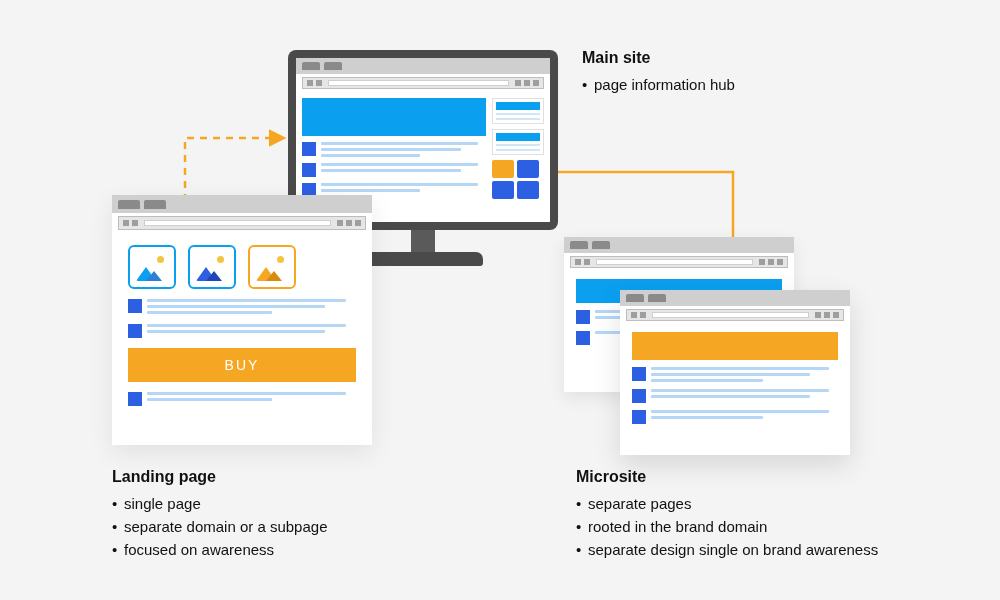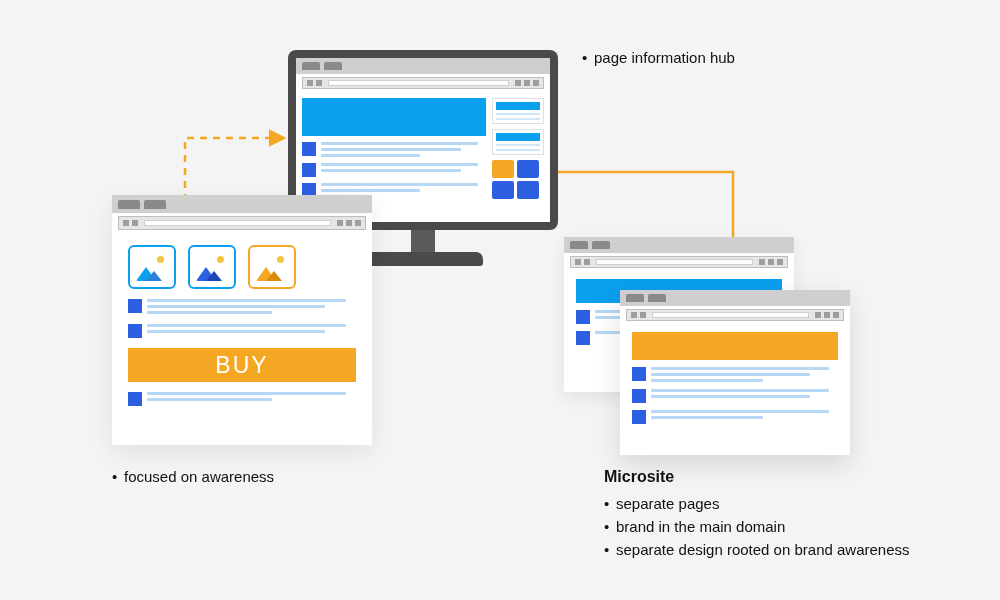--- a/index.html
+++ b/index.html
@@ -47,40 +47,40 @@
   .pic{width:32px;height:28px;position:relative;overflow:hidden;border-radius:2px;}
   .pic .sun{position:absolute;top:3px;right:4px;width:7px;height:7px;background:#f5c542;border-radius:50%;}
   .pic .m1{position:absolute;bottom:0;left:0;width:0;height:0;border-left:10px solid transparent;border-right:10px solid transparent;}
   .pic .m2{position:absolute;bottom:0;left:10px;width:0;height:0;border-left:8px solid transparent;border-right:8px solid transparent;}
   .thumb.blue .m1{border-bottom:14px solid #0b9ff0;}
   .thumb.blue .m2{border-bottom:10px solid #2d7fd6;}
   .thumb.bluedark .m1{border-bottom:14px solid #2d5fe3;}
   .thumb.bluedark .m2{border-bottom:10px solid #1e46b8;}
   .thumb.orange .m1{border-bottom:14px solid #f5a623;}
   .thumb.orange .m2{border-bottom:10px solid #d88a0a;}
-  .buy{height:34px;background:#f5a623;color:#fff;display:flex;align-items:center;justify-content:center;font-size:23px;letter-spacing:2px;font-weight:400;}
+  .buy{height:34px;background:#f5a623;color:#fff;display:flex;align-items:center;justify-content:center;font-size:14px;letter-spacing:2px;font-weight:400;}
 
   
   .micro-a{position:absolute;left:564px;top:237px;width:230px;height:155px;background:#fff;box-shadow:0 6px 16px rgba(0,0,0,.08);display:flex;flex-direction:column;}
   .micro-b{position:absolute;left:620px;top:290px;width:230px;height:165px;background:#fff;box-shadow:0 10px 26px rgba(0,0,0,.12);display:flex;flex-direction:column;}
   .mcontent{flex:1;padding:8px 12px;display:flex;flex-direction:column;gap:7px;}
   .mhero{height:24px;}
   .micro-a .mhero{background:#0b9ff0;}
   .micro-b .mhero{height:28px;background:#f5a623;}
 
   
   .txt{position:absolute;font-size:15px;line-height:1.55;}
   .txt .title{font-weight:700;font-size:16px;margin-bottom:2px;}
   .txt ul{list-style:none;}
   .txt li{padding-left:12px;position:relative;}
   .txt li::before{content:"•";position:absolute;left:0;top:0;}
 
   .t-main{left:582px;top:46px;}
   .t-landing{left:112px;top:465px;}
-  .t-micro{left:604px;top:465px;width:360px;}
+  .t-micro{left:576px;top:465px;width:360px;}
 
   
   svg.connectors{position:absolute;left:0;top:0;width:1000px;height:600px;pointer-events:none;}
 </style>
 </head>
 <body>
 
 <svg class="connectors" viewBox="0 0 1000 600">
   <defs>
     <marker id="arr-or" viewBox="0 0 10 10" refX="8" refY="5" markerWidth="7" markerHeight="7" orient="auto">
@@ -302,31 +302,35 @@
         <div class="sq-blue"></div>
         <div class="lines">
           <div class="ln l"></div>
           <div class="ln s"></div>
         </div>
       </div>
   </div>
 </div>
 
 <div class="txt t-main">
+  <div class="title">Main site</div>
   <ul>
     <li>page information hub</li>
   </ul>
 </div>
 
 <div class="txt t-landing">
+  <div class="title">Landing page</div>
   <ul>
+    <li>single page</li>
+    <li>separate domain or a subpage</li>
     <li>focused on awareness</li>
   </ul>
 </div>
 
 <div class="txt t-micro">
   <div class="title">Microsite</div>
   <ul>
     <li>separate pages</li>
-    <li>brand in the main domain</li>
-    <li>separate design rooted on brand awareness</li>
+    <li>rooted in the brand domain</li>
+    <li>separate design single on brand awareness</li>
   </ul>
 </div>
 
 </body></html>

